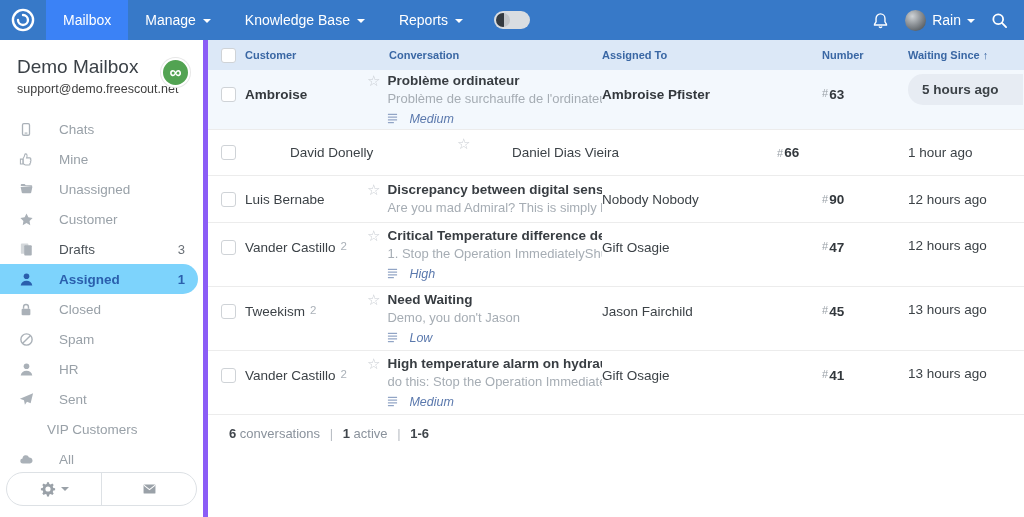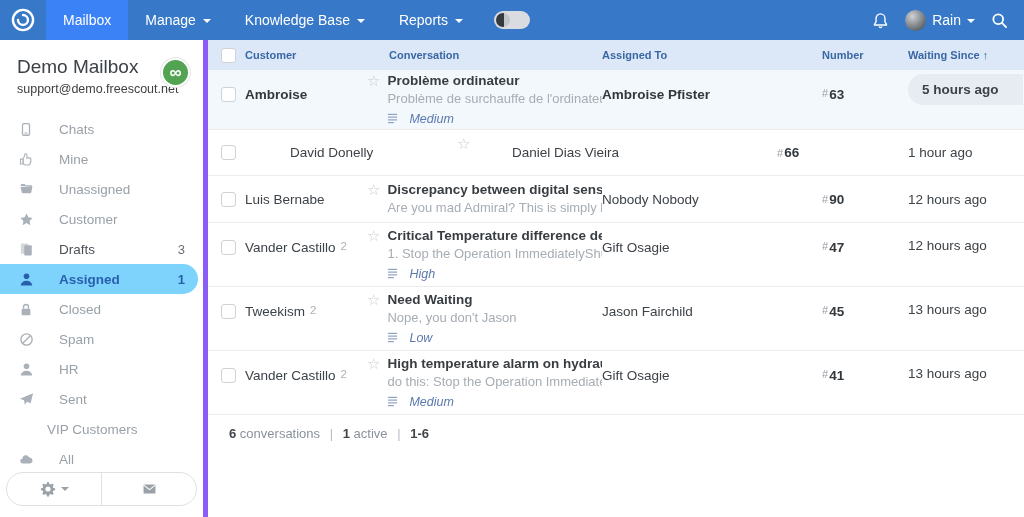--- a/index.html
+++ b/index.html
@@ -439,21 +439,21 @@
         </div>
       <div class="cell col-customer">
           <span class="cname">Tweekism</span>
           <span class="ccount">2</span>
         </div>
       <div class="cell col-conv">
           <div class="conv-wrap">
         <span class="star">☆</span>
         <div class="conv-lines">
           <div class="subject">Need Waiting</div>
-          <div class="preview">Nope, you don't Jason</div>
+          <div class="preview">Demo, you don't Jason</div>
           <div class="tagline">
                 <span class="licon">
                   <svg width="11" height="11" viewBox="0 0 12 12">
                     <g stroke="currentColor" stroke-width="1.3">
                       <line x1="1" y1="1.5" x2="11" y2="1.5"></line>
                       <line x1="1" y1="4.5" x2="11" y2="4.5"></line>
                       <line x1="1" y1="7.5" x2="11" y2="7.5"></line>
                       <line x1="1" y1="10.5" x2="7.5" y2="10.5"></line>
                     </g>
                   </svg>

